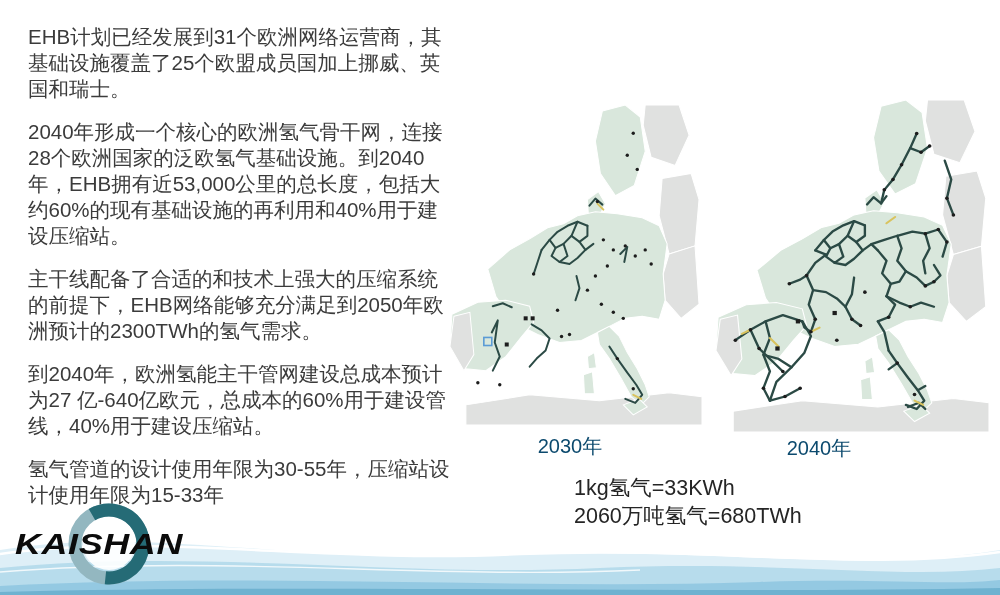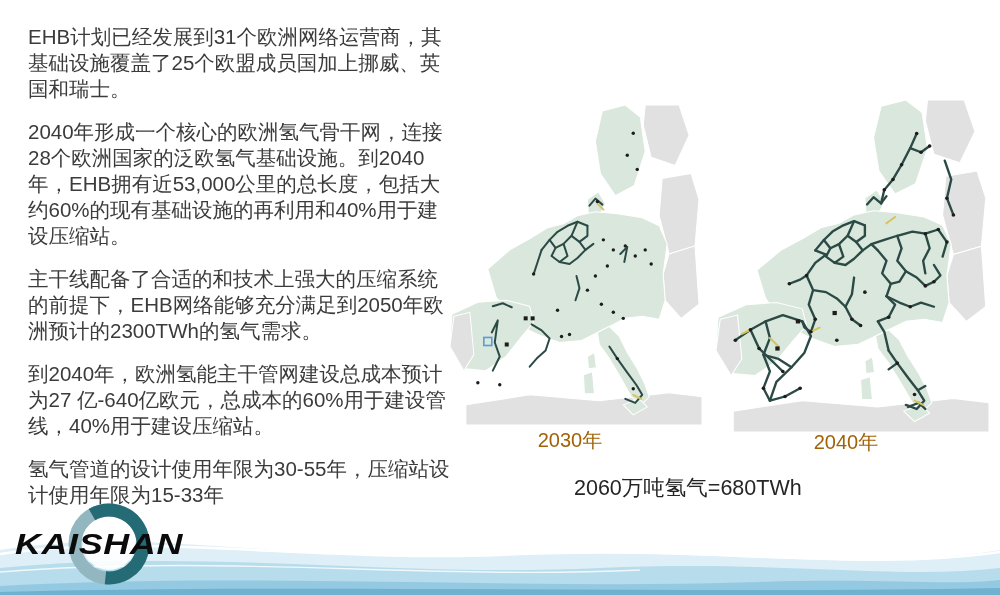--- a/index.html
+++ b/index.html
@@ -10,24 +10,24 @@
   .text-col{
     position:absolute;left:28px;top:24px;width:424px;
     font-size:20.5px;line-height:26px;color:#3b3b3b;
   }
   .text-col p{margin:0 0 17px 0;}
   .map-figure{position:absolute;}
   .map-2030{left:438px;top:103px;width:264px;height:322px;}
   .map-2040{left:703px;top:98px;width:286px;height:334px;}
   .map-figure svg{width:100%;height:100%;display:block;}
   .map-caption{
-    position:absolute;text-align:center;font-size:20px;color:#a16207;
+    position:absolute;text-align:center;font-size:20px;color:#0c4a6e;margin-top:6px;
   }
   .caption-2030{left:438px;top:427px;width:264px;}
-  .caption-2040{left:703px;top:429px;width:286px;}
+  .caption-2040{left:676px;top:429px;width:286px;}
   .note-block{
     position:absolute;left:574px;top:474px;font-size:21.5px;line-height:28px;
     color:#252525;
   }
   .wave-band{position:absolute;left:0;top:520px;width:1000px;height:75px;}
   .footer-text{
     position:absolute;right:5px;top:569px;font-size:13px;
     color:rgba(255,255,255,0.92);letter-spacing:.2px;white-space:nowrap;
   }
   .logo{position:absolute;left:12px;top:497px;width:175px;height:95px;}
@@ -226,20 +226,21 @@
           <circle cx="124" cy="232" r="1.7"></circle>
         <rect x="86" y="212" width="4" height="4"></rect>
           <rect x="120" y="204" width="4" height="4"></rect>
         <rect x="67" y="238" width="4" height="4"></rect>
       </g>
     </svg>
   </div>
   <div class="map-caption caption-2040">2040年</div>
 
   <div class="note-block">
+    <div>1kg氢气=33KWh</div>
     <div>2060万吨氢气=680TWh</div>
   </div>
 
   <svg class="wave-band" viewBox="0 0 1000 75" preserveAspectRatio="none">
     <path d="M0,30 C150,5 300,45 500,35 C700,25 850,55 1000,30 L1000,75 L0,75 Z" fill="#dcEEF7" opacity="0.95"></path>
     <path d="M0,34 C160,12 320,44 520,34 C720,26 860,52 1000,32" fill="none" stroke="#ffffff" stroke-width="2.5"></path>
     <path d="M0,48 C200,28 400,58 600,48 C780,40 900,60 1000,48 L1000,75 L0,75 Z" fill="#b3d9ea" opacity="0.9"></path>
     <path d="M0,66 C250,52 520,70 760,62 C880,58 950,66 1000,60 L1000,75 L0,75 Z" fill="#8ec6e0" opacity="0.85"></path>
     <path d="M0,72 C300,64 700,74 1000,68 L1000,75 L0,75 Z" fill="#5fa8c9" opacity="0.7"></path>
     <path d="M0,52 C220,34 430,60 640,50" fill="none" stroke="#ffffff" stroke-width="1.4" opacity="0.8"></path>

